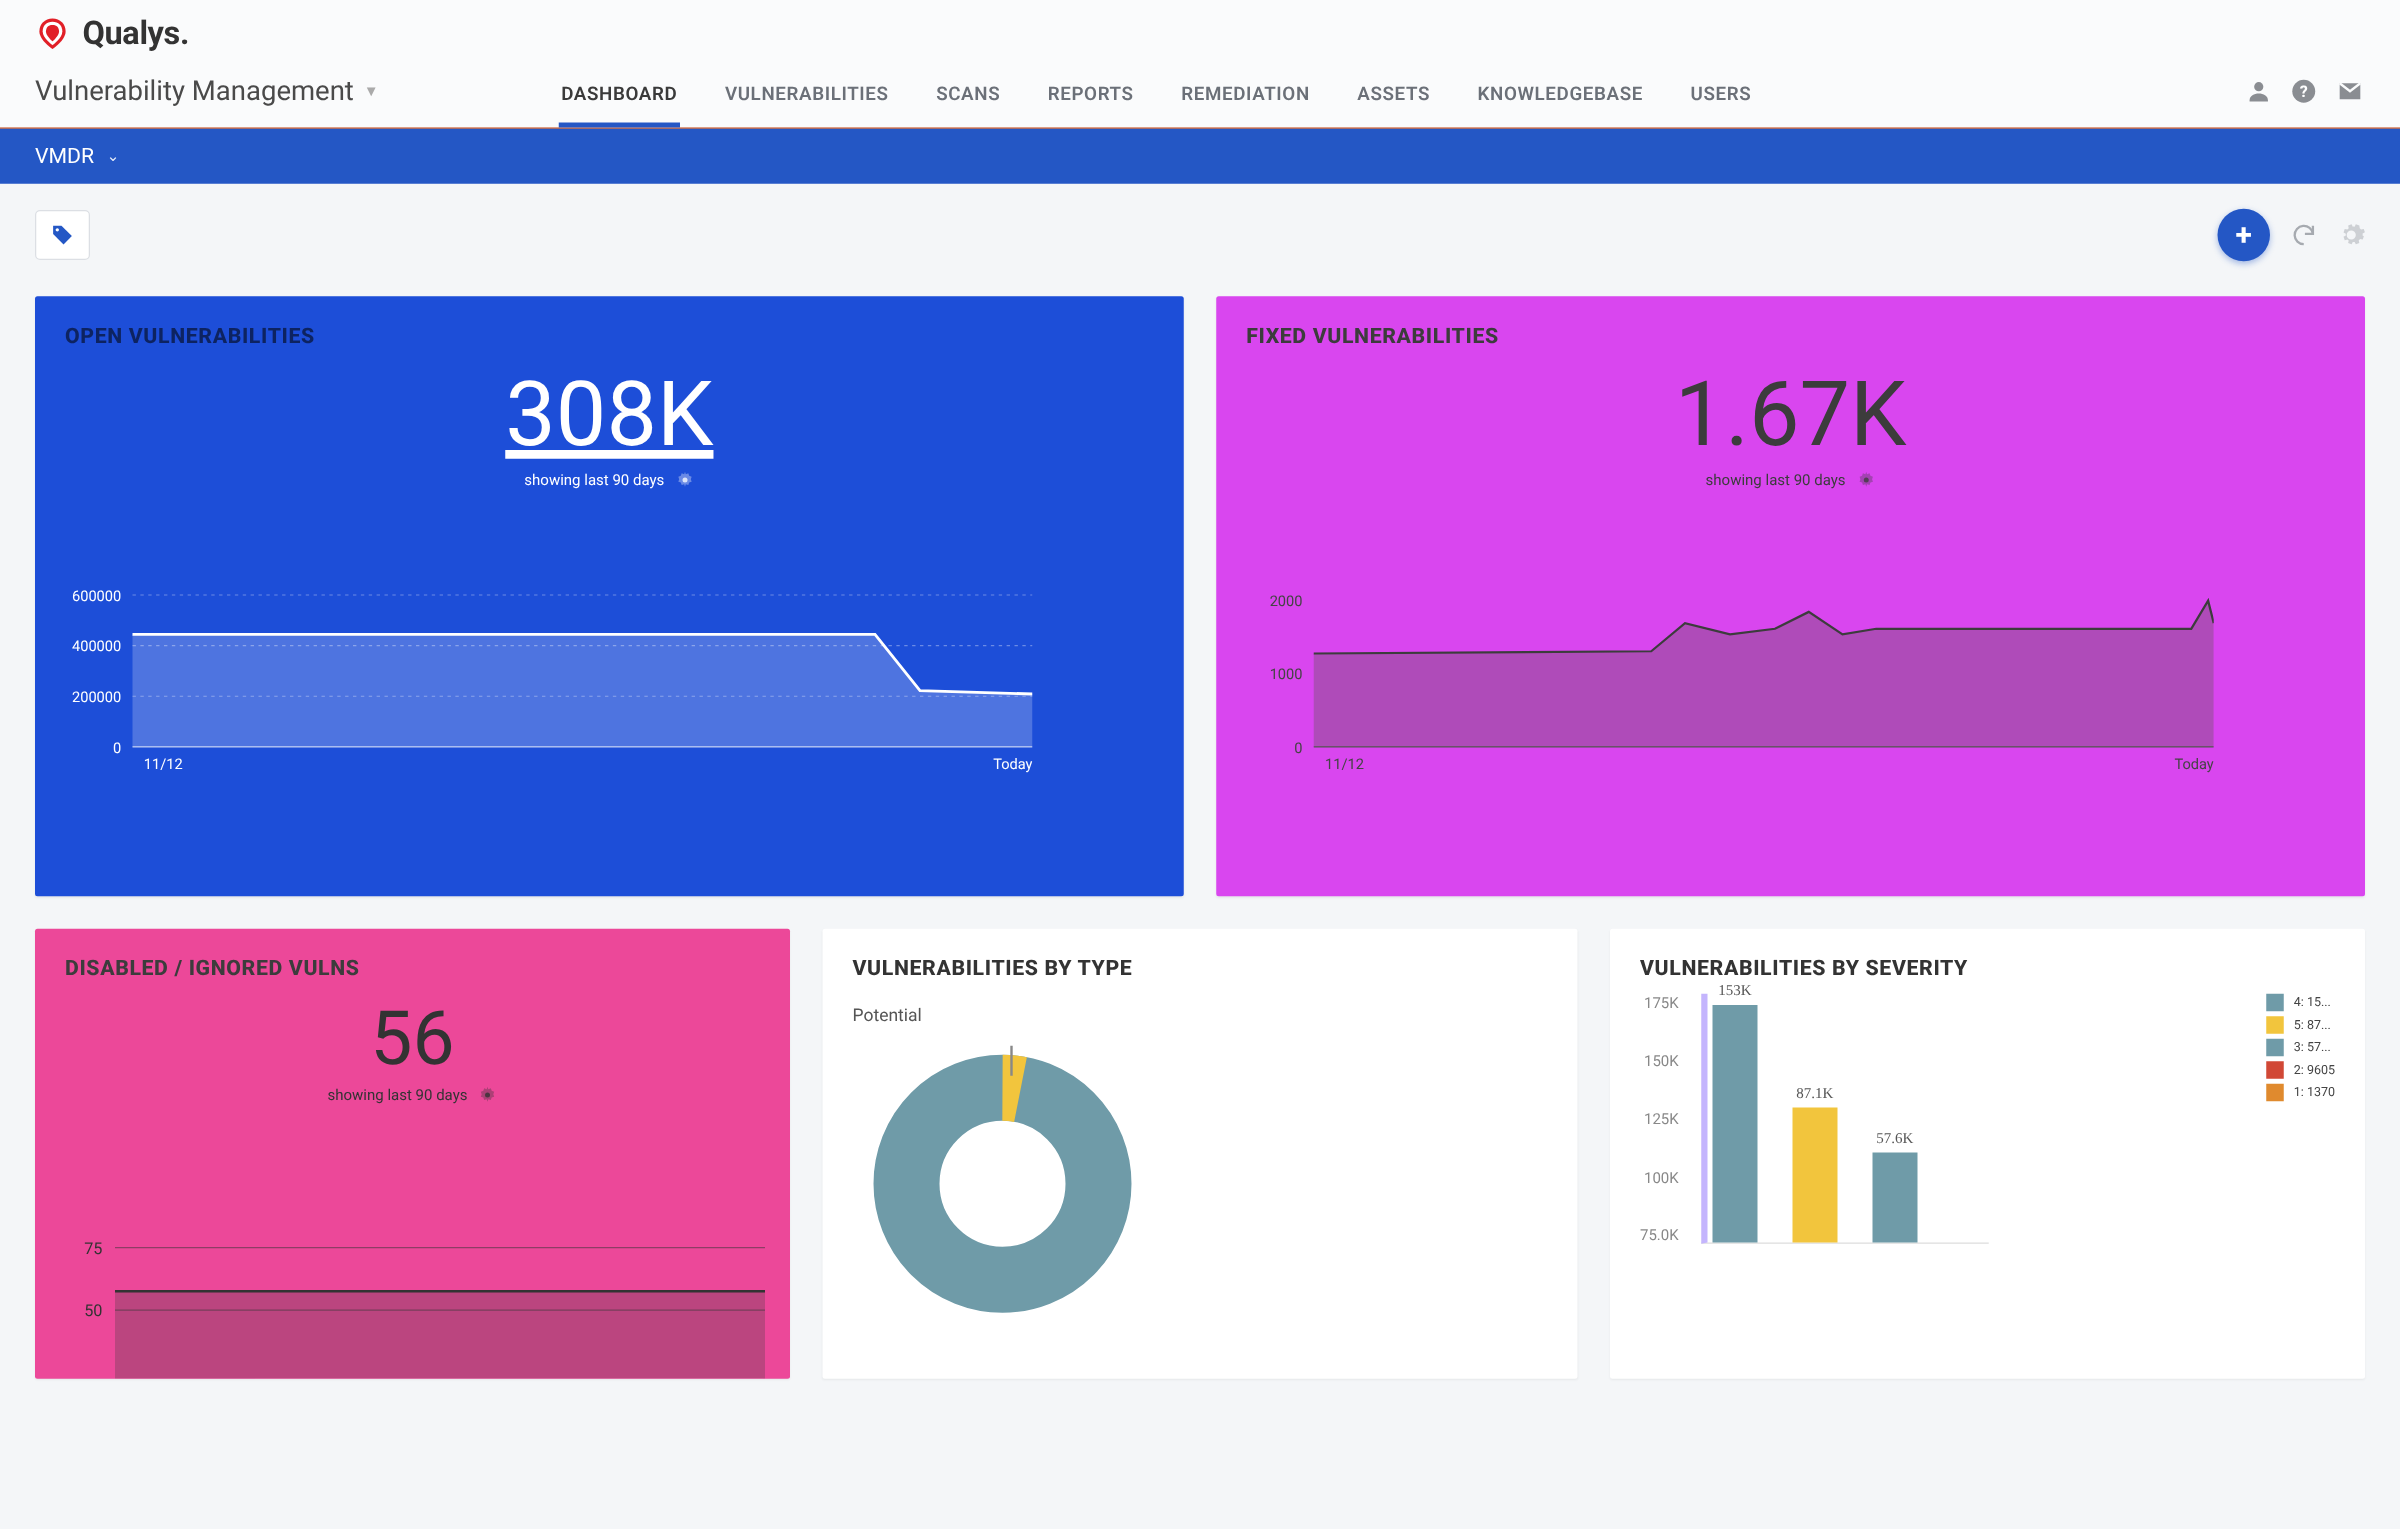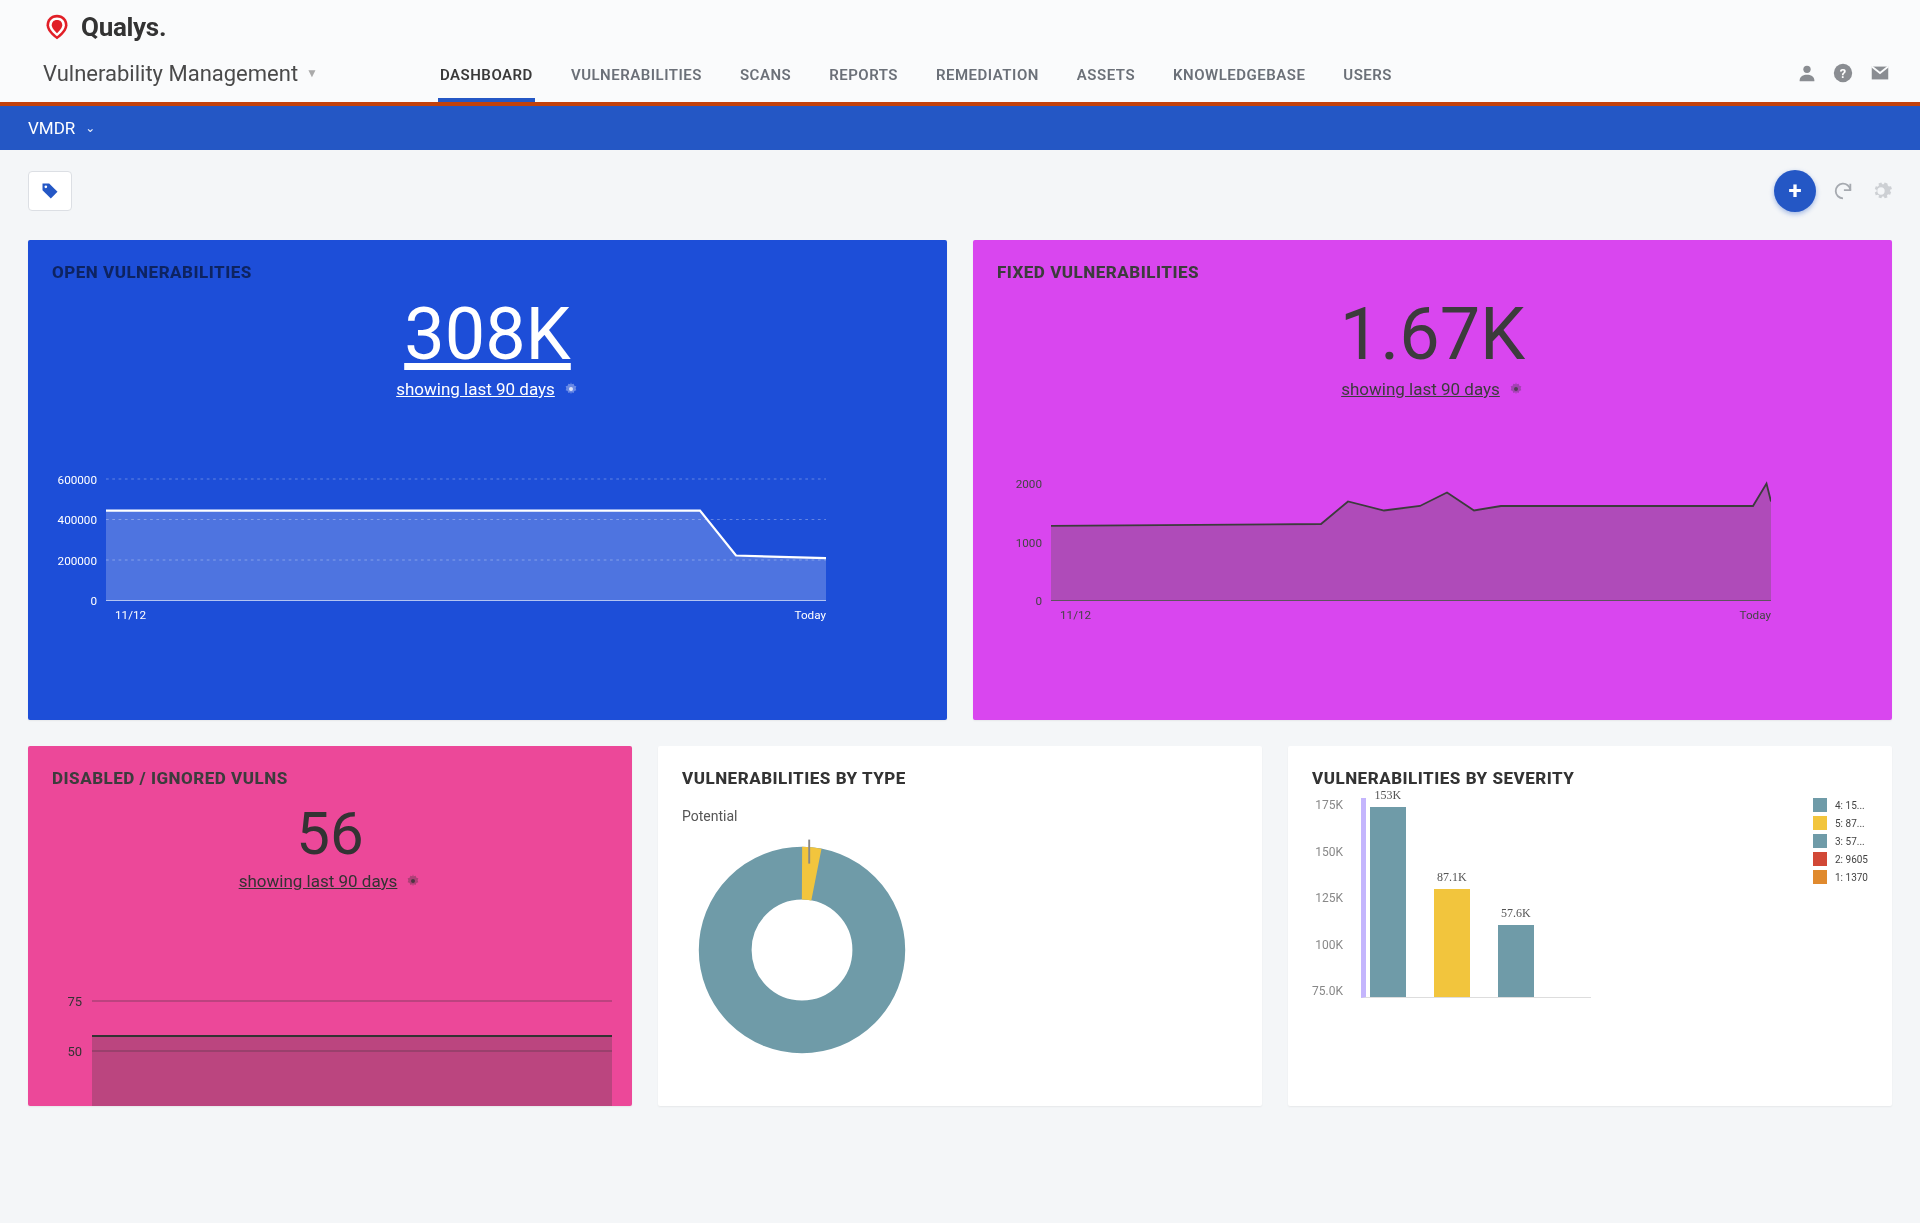--- a/index.html
+++ b/index.html
@@ -5,25 +5,25 @@
   * { box-sizing: border-box; margin: 0; padding: 0; }
   body {
     font-family: -apple-system, BlinkMacSystemFont, "Segoe UI", Roboto, Helvetica, Arial, sans-serif;
     background: #f4f6f8;
     color: #333;
     width: 1920px;
     height: 1223px;
     overflow: hidden;
   }
   
-  .header { background: #fafbfc; border-bottom: 4px solid #c2410c; padding: 12px 28px 0 43px; }
+  .header { background: #fafbfc; border-bottom: 1px solid #c2410c; padding: 12px 28px 0 28px; }
   .brand-row { display: flex; align-items: center; gap: 10px; padding-bottom: 14px; }
   .brand-logo { width: 28px; height: 28px; }
   .brand-name { font-size: 26px; font-weight: 700; color: #333; letter-spacing: -0.3px; }
-  .nav-row { display: flex; align-items: center; gap: 40px; padding-bottom: 0; }
+  .nav-row { display: flex; align-items: center; gap: 64px; padding-bottom: 0; }
   .app-title { font-size: 22px; color: #4a4a4a; font-weight: 400; display:flex; align-items:center; gap:8px; padding-bottom:12px;}
   .app-title-caret { color:#aaa; font-size:12px;}
   .tabs { display: flex; gap: 34px; margin-left: 80px; }
   .tab { font-size: 15px; font-weight: 600; color: #6b7078; padding: 10px 2px 14px 2px; letter-spacing: 0.5px; cursor: pointer; border-bottom: 4px solid transparent; }
   .tab.active { color: #3a3a3a; border-bottom-color: #2457c5; }
   .header-icons { margin-left: auto; display: flex; align-items: center; gap: 14px; padding-bottom: 12px; }
   .hicon { color: #8a8d92; cursor: pointer; }
   
   .subbar { background: #2457c5; color: #fff; padding: 12px 28px; font-size: 17px; display:flex; align-items:center; gap:10px;}
   .subbar-caret { font-size:12px; opacity:0.9;}
@@ -31,21 +31,21 @@
   .toolbar { display: flex; align-items: center; padding: 20px 28px 8px 28px; }
   .tag-btn { width:44px; height:40px; background:#fff; border:1px solid #dcdfe4; border-radius:4px; display:flex; align-items:center; justify-content:center; color:#2457c5; cursor:pointer;}
   .toolbar-right { margin-left:auto; display:flex; align-items:center; gap:16px;}
   .add-btn { width:42px; height:42px; border-radius:50%; background:#2457c5; color:#fff; display:flex; align-items:center; justify-content:center; font-size:24px; font-weight:700; cursor:pointer; box-shadow:0 2px 5px rgba(36,87,197,.4);}
   .tool-icon { color:#a6aab0; cursor:pointer;}
   
   .grid { padding: 20px 28px; display:grid; grid-template-columns: repeat(12, 1fr); gap: 26px; }
   .card { background:#fff; border-radius:2px; box-shadow: 0 1px 2px rgba(0,0,0,.06); padding:22px 24px; position:relative; overflow:hidden;}
   .card-title { font-size:17px; font-weight:800; letter-spacing:0.5px; text-transform:uppercase; margin-bottom:10px;}
   .big-value { font-size:72px; font-weight:400; text-align:center; margin-top:8px; }
-  .subline { text-align:center; font-size:17px; display:flex; align-items:center; justify-content:center; gap:8px; margin-top:2px;text-decoration:underline;}
+  .subline { text-align:center; font-size:12px; display:flex; align-items:center; justify-content:center; gap:8px; margin-top:2px;}
   .mini-gear { width:16px; height:16px; opacity:.85;}
   
   .card-open { grid-column: span 6; background:#1d4ed8; color:#fff; height:480px; }
   .card-open .card-title { color: rgba(0,0,0,.55); }
   .card-open .big-value { color:#fff;text-decoration:underline; }
   
   .card-fixed { grid-column: span 6; background:#d946ef; color:#3c3c3c; height:480px;}
   .card-fixed .card-title { color:#3c3c3c; }
   .card-fixed .big-value { color:#3c3c3c;}
   

